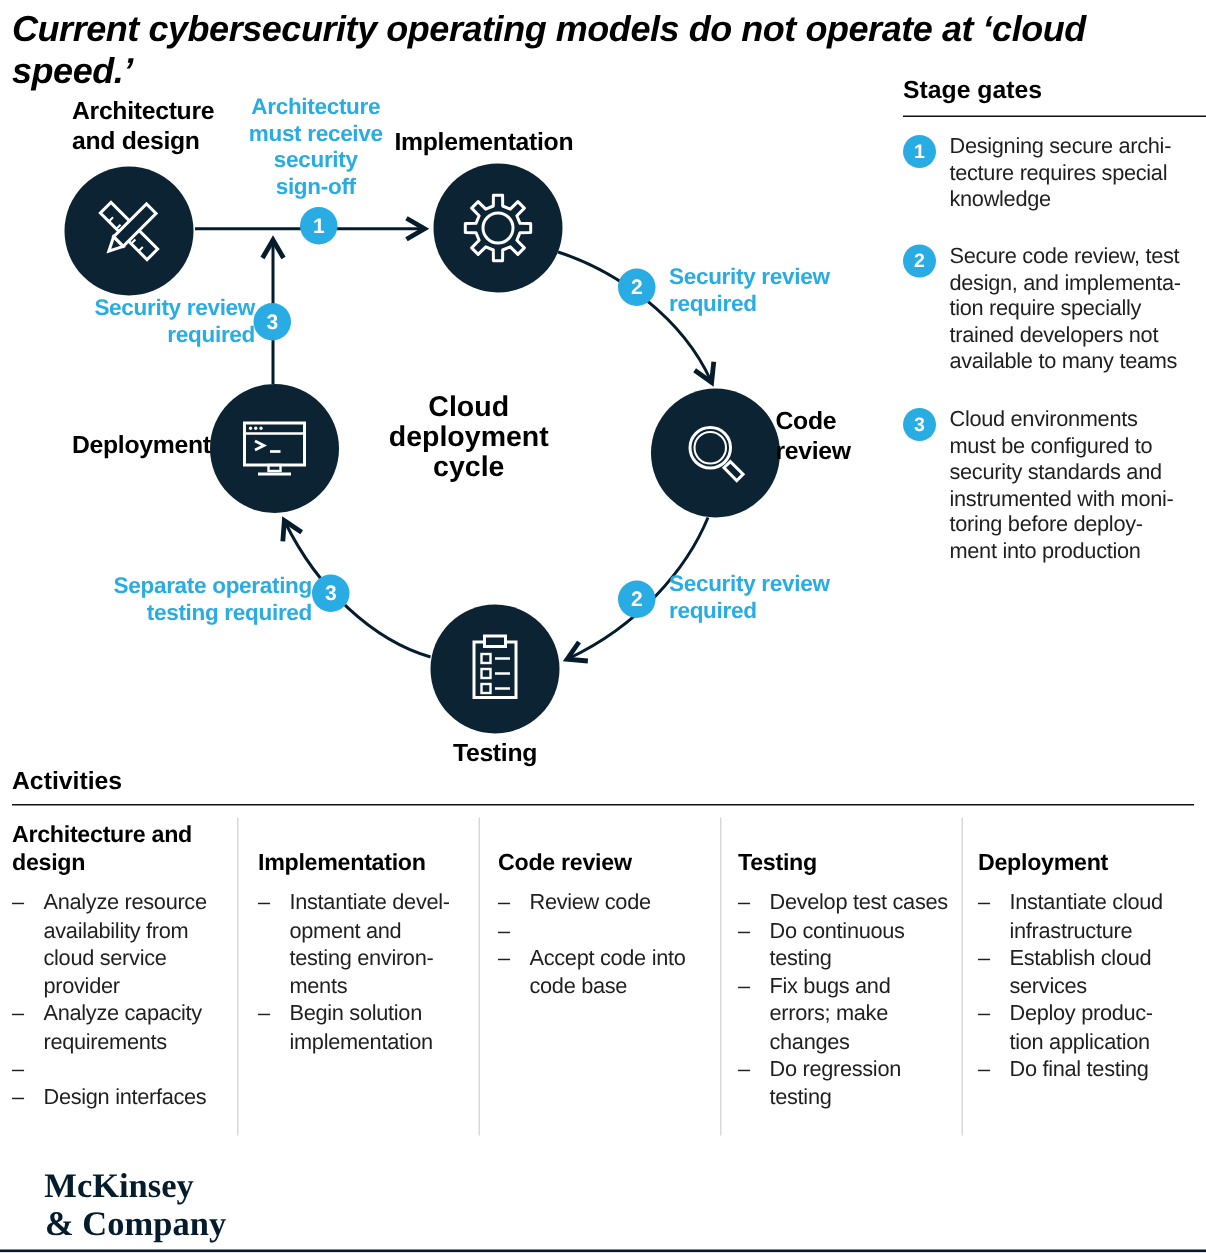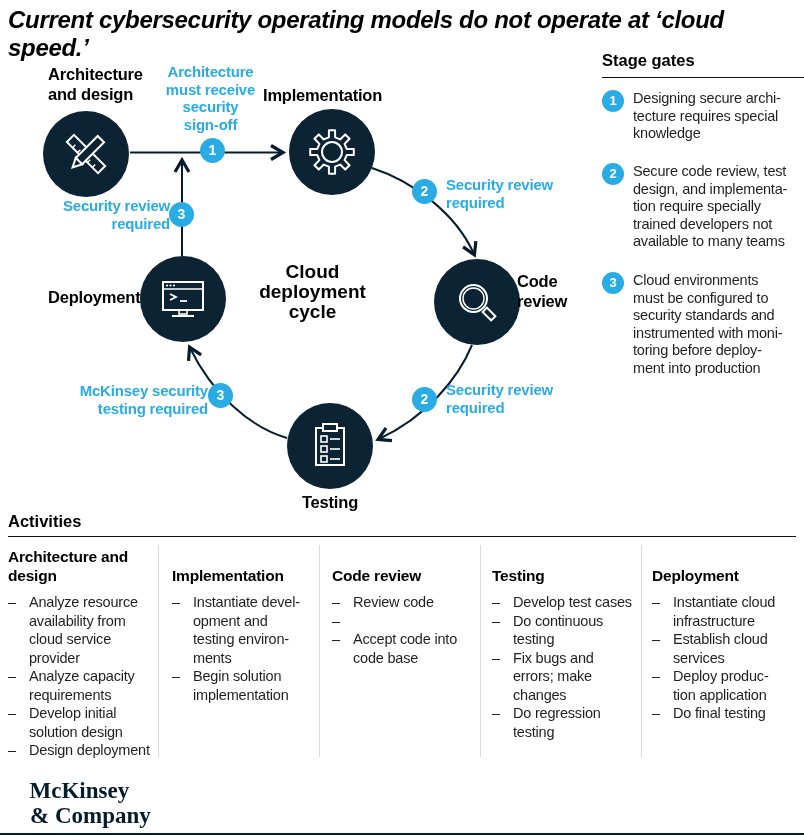--- a/index.html
+++ b/index.html
@@ -193,21 +193,21 @@
 cycle</div>
 
     <div class="note n1 pre">Architecture
 must receive
 security
 sign-off</div>
     <div class="note n2 pre">Security review
 required</div>
     <div class="note n3 pre">Security review
 required</div>
-    <div class="note n4 pre">McKinsey security
+    <div class="note n4 pre">Separate operating
 testing required</div>
     <div class="note n5 pre">Security review
 required</div>
 
     <div class="badge b1">1</div>
     <div class="badge b2a">2</div>
     <div class="badge b2b">2</div>
     <div class="badge b3b">3</div>
     <div class="badge b3a">3</div>
   </div>
@@ -259,26 +259,24 @@
 cloud service
 provider</span>
           </div>
         <div class="bullet">
             <span class="dash">–</span>
             <span class="btxt pre">Analyze capacity
 requirements</span>
           </div>
         <div class="bullet">
             <span class="dash">–</span>
-            <span class="btxt pre">Develop initial
-solution design</span>
-          </div>
-        <div class="bullet">
-            <span class="dash">–</span>
-            <span class="btxt pre">Design deployment</span>
+          </div>
+        <div class="bullet">
+            <span class="dash">–</span>
+            <span class="btxt pre">Design interfaces</span>
           </div>
       </div>
     </div>
 
     <div class="col col1">
       <div class="col-header pre">Implementation</div>
       <div class="bullets">
         <div class="bullet">
             <span class="dash">–</span>
             <span class="btxt pre">Instantiate devel-

